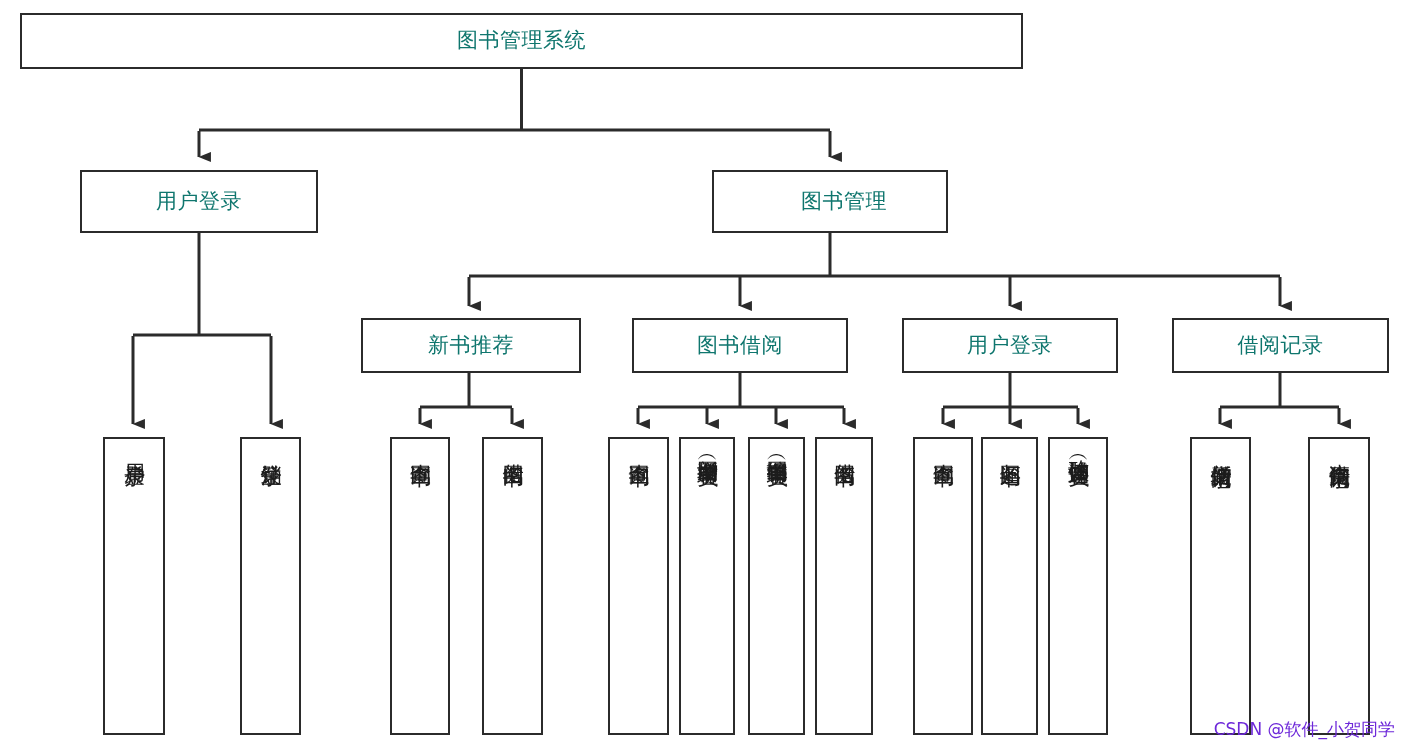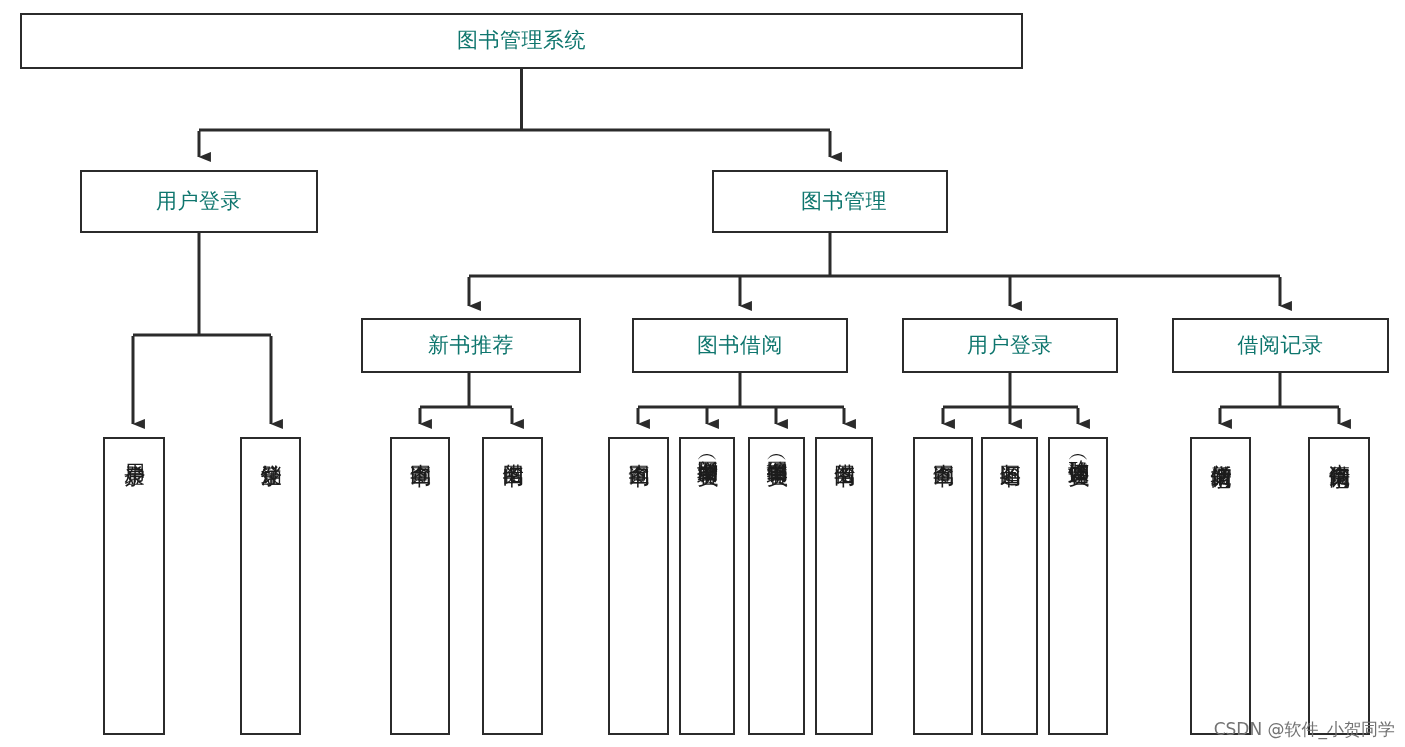--- a/index.html
+++ b/index.html
@@ -59,21 +59,21 @@
     padding-top: 8px;
   }
   .leaf-box.tall-text {
     padding-top: 4px;
   }
   #watermark {
     position: absolute;
     right: 10px;
     bottom: 6px;
     font-size: 17px;
-    color: #737373;
+    color: #6d28d9;
     white-space: nowrap;
     z-index: 5;
     font-family: "DejaVu Sans", "Liberation Sans", sans-serif;
   }
 </style>
 </head>
 <body>
 
 <div id="canvas">
 

